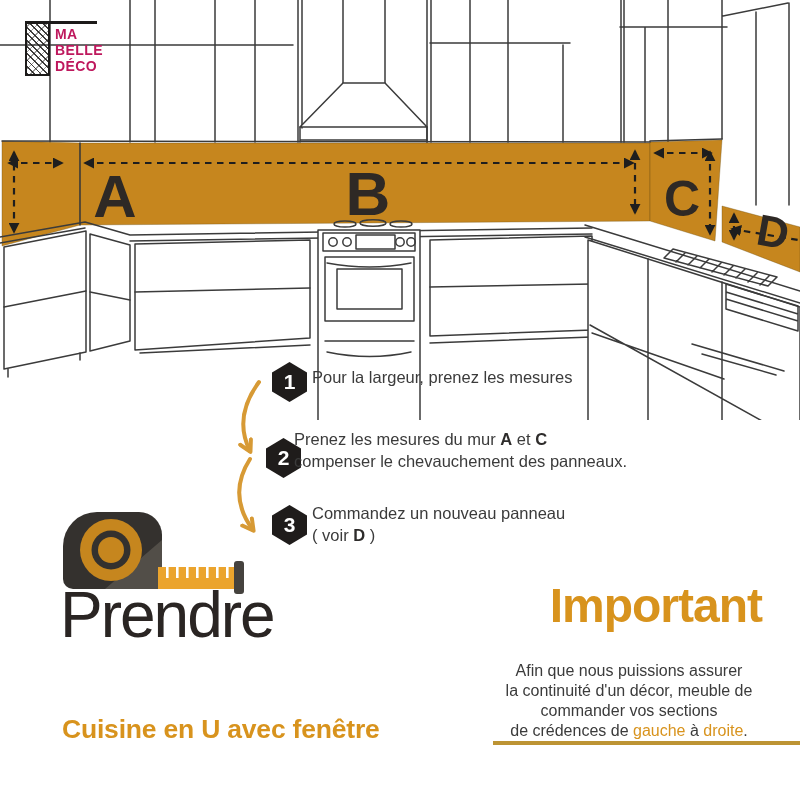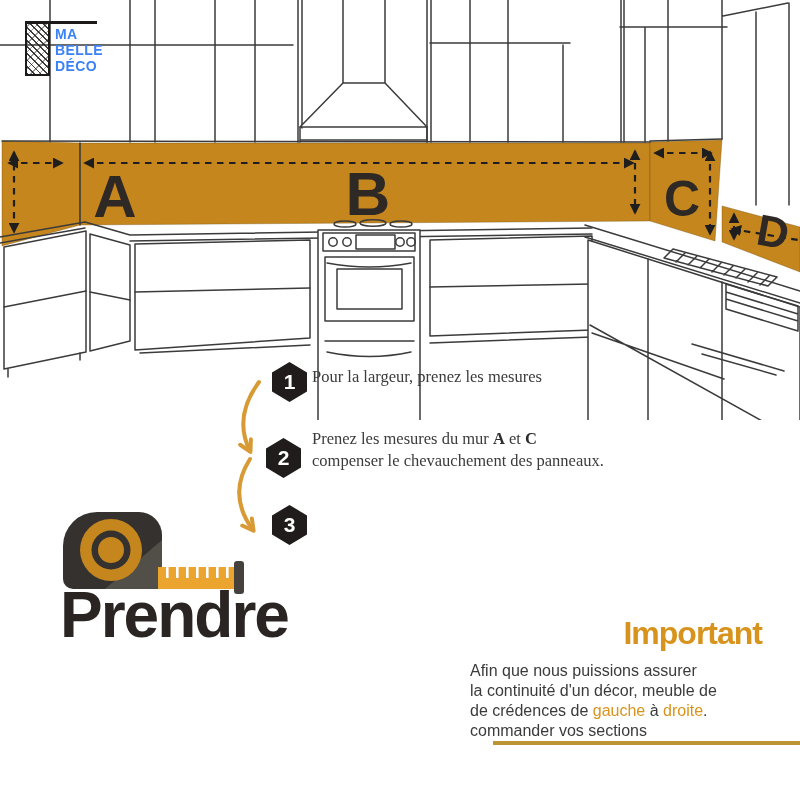--- a/index.html
+++ b/index.html
@@ -15,42 +15,42 @@
   .dash path{stroke:var(--dash);stroke-width:2.2;fill:none;stroke-dasharray:6.5 5.5;}
   .panel-letter{font-family:"Liberation Sans",sans-serif;font-weight:700;fill:var(--letter-ink);text-anchor:middle;}
 
   
   #logo-box{left:25px;top:21px;width:21px;height:51px;border:2px solid #1c1a19;
     background:
       repeating-linear-gradient(45deg, rgba(30,28,26,.85) 0 1.4px, transparent 1.4px 4.6px),
       repeating-linear-gradient(-45deg, rgba(30,28,26,.45) 0 1px, transparent 1px 6px);}
   #logo-bar{left:25px;top:21px;width:72px;height:3px;background:#1c1a19;}
   #logo-text{left:55px;top:26px;font-size:14px;font-weight:700;line-height:16px;
-    letter-spacing:.4px;color:#3b82f6;}
+    letter-spacing:.4px;color:#be185d;}
 
   
   .hex{width:35px;height:40px;background:var(--badge-bg);
     clip-path:polygon(50% 0,100% 26%,100% 74%,50% 100%,0 74%,0 26%);
     display:flex;align-items:center;justify-content:center;
     color:#fff;font-weight:700;font-size:21px;}
-  .step-text{white-space:nowrap;font-family:Liberation Serif, serif;}
+  .step-text{white-space:nowrap;}
   .step-line{font-size:16.5px;line-height:22px;color:var(--ink);}
   .step-line b{font-weight:700;color:#2e2c2b;}
   #step-arrows path{stroke:var(--arrow);stroke-width:4;fill:none;stroke-linecap:round;}
 
   
-  #title{left:60px;top:588px;font-size:64px;line-height:55px;font-weight:700;
+  #title{left:60px;top:588px;font-size:64px;line-height:55px;font-weight:400;
     color:var(--title-ink);letter-spacing:-2px;}
   #subtitle{left:62px;top:714px;font-size:26.5px;font-weight:700;
     color:var(--accent-bright);letter-spacing:-.2px;}
 
   
-  #important-heading{left:500px;top:615px;width:262px;text-align:right;font-size:32px;
+  #important-heading{left:500px;top:578px;width:262px;text-align:right;font-size:48px;
     font-weight:700;color:var(--accent-bright);letter-spacing:-1px;}
-  #important-body{left:470px;top:661px;width:318px;font-size:16px;
+  #important-body{left:470px;top:661px;width:318px;text-align:center;font-size:16px;
     line-height:20px;color:var(--ink);}
   #important-body .hl{color:var(--accent-bright);}
   #gold-rule{left:493px;top:741px;width:307px;height:4px;background:var(--gold-line);}
 </style>
 </head>
 <body>
 
 <div id="canvas">
 
   <svg id="kitchen" width="800" height="420" viewBox="0 0 800 420">
@@ -161,29 +161,31 @@
   <div class="hex abs" style="left:272px;top:362px">
     <span>1</span>
   </div>
   <div class="step-text abs" style="left:312px;top:366px">
     <div class="step-line">Pour la largeur, prenez les mesures</div>
   </div>
 
   <div class="hex abs" style="left:266px;top:438px">
     <span>2</span>
   </div>
-  <div class="step-text abs" style="left:312px;top:428px">
+  <div class="step-text abs" style="left:294px;top:428px">
     <div class="step-line">Prenez les mesures du mur <b>A</b> et <b>C</b></div>
     <div class="step-line">compenser le chevauchement des panneaux.</div>
   </div>
 
   <div class="hex abs" style="left:272px;top:505px">
     <span>3</span>
   </div>
   <div class="step-text abs" style="left:312px;top:502px">
+    <div class="step-line">Commandez un nouveau panneau</div>
+    <div class="step-line">( voir <b>D</b> )</div>
   </div>
 
   <svg class="abs" style="left:55px;top:500px" width="200" height="100" viewBox="0 0 200 100">
     <path d="M42,12 L84,12 A 23,23 0 0 1 107,35 L107,58 A 31,31 0 0 1 76,89 L18,89
              A 10,10 0 0 1 8,79 L8,46 A 34,34 0 0 1 42,12 Z" style="fill:var(--tape-dark)"></path>
     <path d="M107,40 L107,87 Q107,89 99,89 L50,89 Z" style="fill:#524e48"></path>
     <circle cx="56" cy="50" r="31" style="fill:var(--accent)"></circle>
     <circle cx="56" cy="50" r="19.5" style="fill:var(--tape-dark)"></circle>
     <circle cx="56" cy="50" r="13" style="fill:var(--accent)"></circle>
     <rect x="103" y="67" width="78" height="22" style="fill:var(--tape)"></rect>
@@ -195,23 +197,24 @@
       <rect x="151" y="67" width="2.6" height="11"></rect>
         <rect x="161" y="67" width="2.6" height="11"></rect>
       <rect x="171" y="67" width="2.6" height="11"></rect>
     </g>
     <rect x="179" y="61" width="10" height="33" rx="3" style="fill:#45423e"></rect>
   </svg>
 
   <div id="title" class="abs">
     <div>Prendre</div>
   </div>
+  <div id="subtitle" class="abs">Cuisine en U avec fenêtre</div>
 
   <div id="important-heading" class="abs">Important</div>
   <div id="important-body" class="abs">
     <div>Afin que nous puissions assurer</div>
     <div>la continuité d'un décor, meuble de</div>
+    <div>commander vos sections</div>
     <div>de crédences de <span class="hl">gauche</span> à <span class="hl">droite</span>.</div>
-    <div>commander vos sections</div>
   </div>
   <div id="gold-rule" class="abs"></div>
 
 </div>
 
 </body></html>

